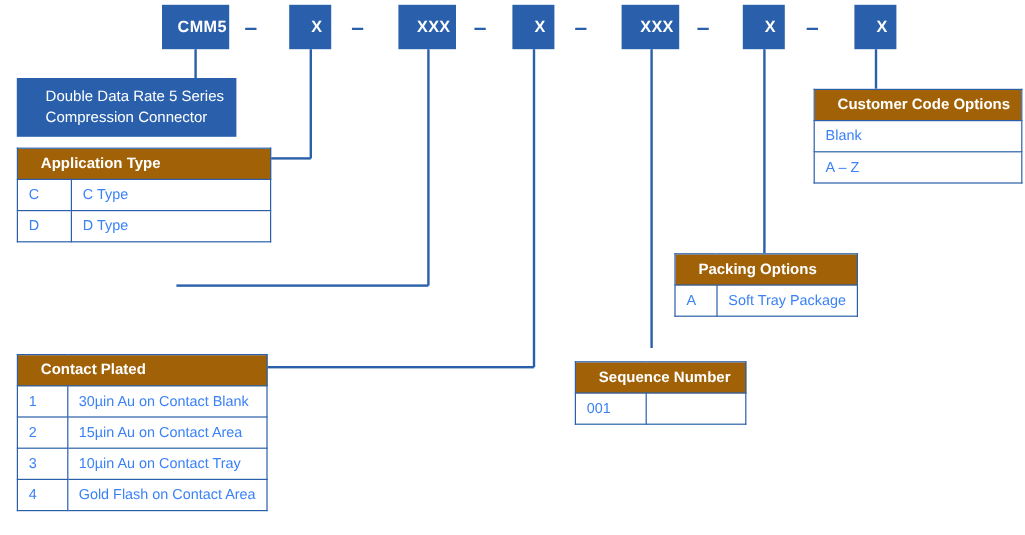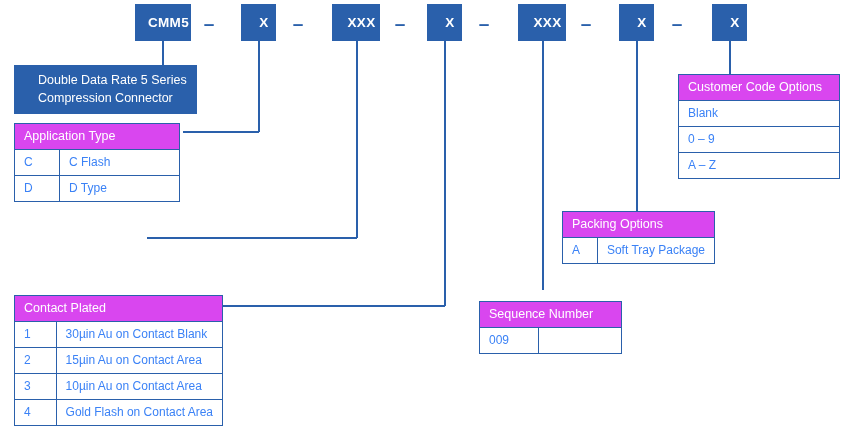--- a/index.html
+++ b/index.html
@@ -50,26 +50,26 @@
   
   .line-v { background: #2a60ab; width: 1.6px; }
   .line-h { background: #2a60ab; height: 1.6px; }
 
   
   .tbl {
     border-collapse: collapse;
     background: #ffffff;
   }
   .tbl .hdr-cell {
-    background: #d946ef;
+    background: #a16207;
     color: #ffffff;
     font-size: 12.5px;
-    font-weight: normal;
+    font-weight: bold;
     text-align: left;
-    padding: 5px 9px 6px 9px;
+    padding: 5px 9px 6px 19px;
     border: 1px solid #2a60ab;
     white-space: nowrap;
   }
   .tbl td {
     border: 1px solid #2a60ab;
     font-size: 12px;
     color: #3b82f6;
     padding: 5px 9px 6px 9px;
     background: #ffffff;
     white-space: nowrap;
@@ -135,28 +135,28 @@
 
   <div class="abs line-v" style="left:636px; top:41px; height:170px;"></div>
 
   <div class="abs line-v" style="left:729px; top:41px; height:33px;"></div>
 
   <div class="abs blue-block" style="left:14px; top:65px; width:183px;padding-left:24px;">
     <div>Double Data Rate 5 Series</div>
     <div>Compression Connector</div>
   </div>
 
-  <table class="abs tbl" style="left:14px; top:123px; width:166px;">
+  <table class="abs tbl" style="left:14px; top:123px; width:212px;">
     <tbody>
         <tr>
       <td class="hdr-cell" colspan="2">Application Type</td>
     </tr>
     <tr>
       <td class="k" style="width:26px;">C</td>
-      <td>C Flash</td>
+      <td>C Type</td>
     </tr>
     <tr>
       <td class="k" style="width:26px;">D</td>
       <td>D Type</td>
     </tr>
   </tbody>
     </table>
 
 
   <table class="abs tbl" style="left:14px; top:295px; width:209px;">
@@ -167,36 +167,36 @@
     <tr>
       <td class="k" style="width:24px;">1</td>
       <td>30µin Au on Contact Blank</td>
     </tr>
     <tr>
       <td class="k" style="width:24px;">2</td>
       <td>15µin Au on Contact Area</td>
     </tr>
     <tr>
       <td class="k" style="width:24px;">3</td>
-      <td>10µin Au on Contact Area</td>
+      <td>10µin Au on Contact Tray</td>
     </tr>
     <tr>
       <td class="k" style="width:24px;">4</td>
       <td>Gold Flash on Contact Area</td>
     </tr>
   </tbody>
     </table>
 
   <table class="abs tbl" style="left:479px; top:301px; width:143px;">
     <tbody>
         <tr>
       <td class="hdr-cell" colspan="2">Sequence Number</td>
     </tr>
     <tr>
-      <td class="k" style="width:40px;">009</td>
+      <td class="k" style="width:40px;">001</td>
       <td>&nbsp;</td>
     </tr>
   </tbody>
     </table>
 
   <table class="abs tbl" style="left:562px; top:211px; width:153px;">
     <tbody>
         <tr>
       <td class="hdr-cell" colspan="2">Packing Options</td>
     </tr>
@@ -209,21 +209,18 @@
 
   <table class="abs tbl" style="left:678px; top:74px; width:162px;">
     <tbody>
         <tr>
       <td class="hdr-cell">Customer Code Options</td>
     </tr>
     <tr>
       <td>Blank</td>
     </tr>
     <tr>
-      <td>0 – 9</td>
-    </tr>
-    <tr>
       <td>A – Z</td>
     </tr>
   </tbody>
     </table>
 
 </div>
 
 </body></html>

